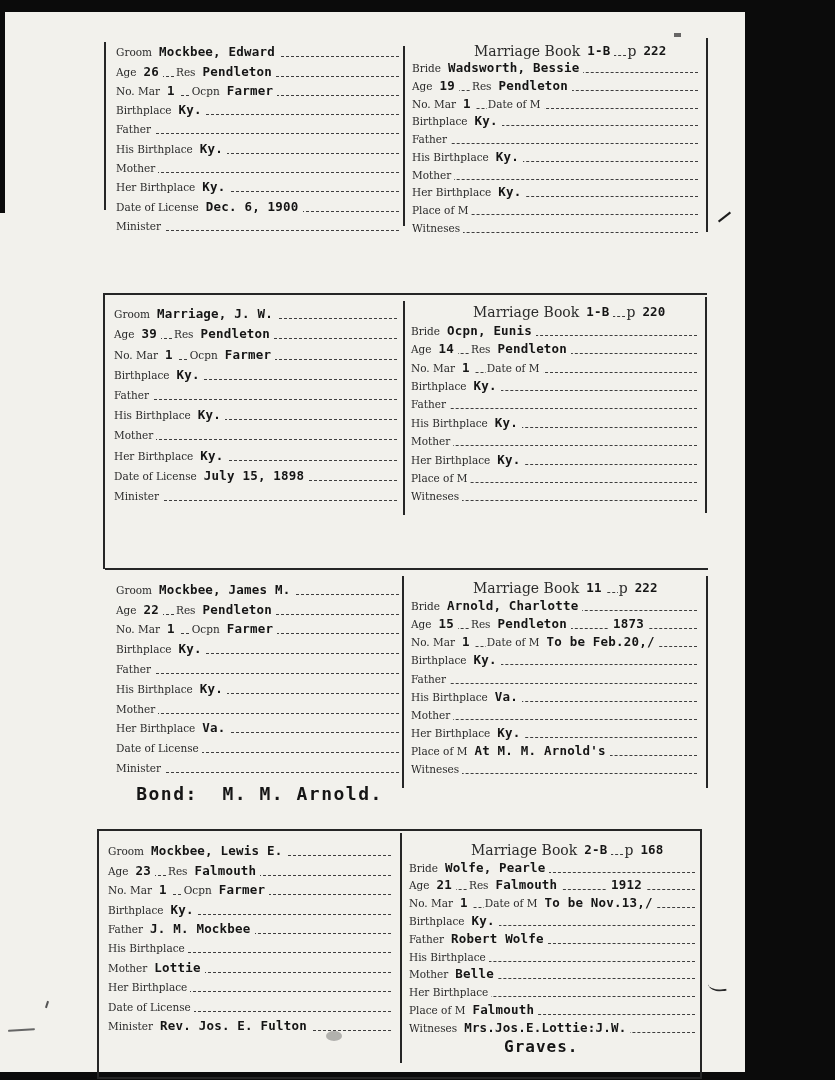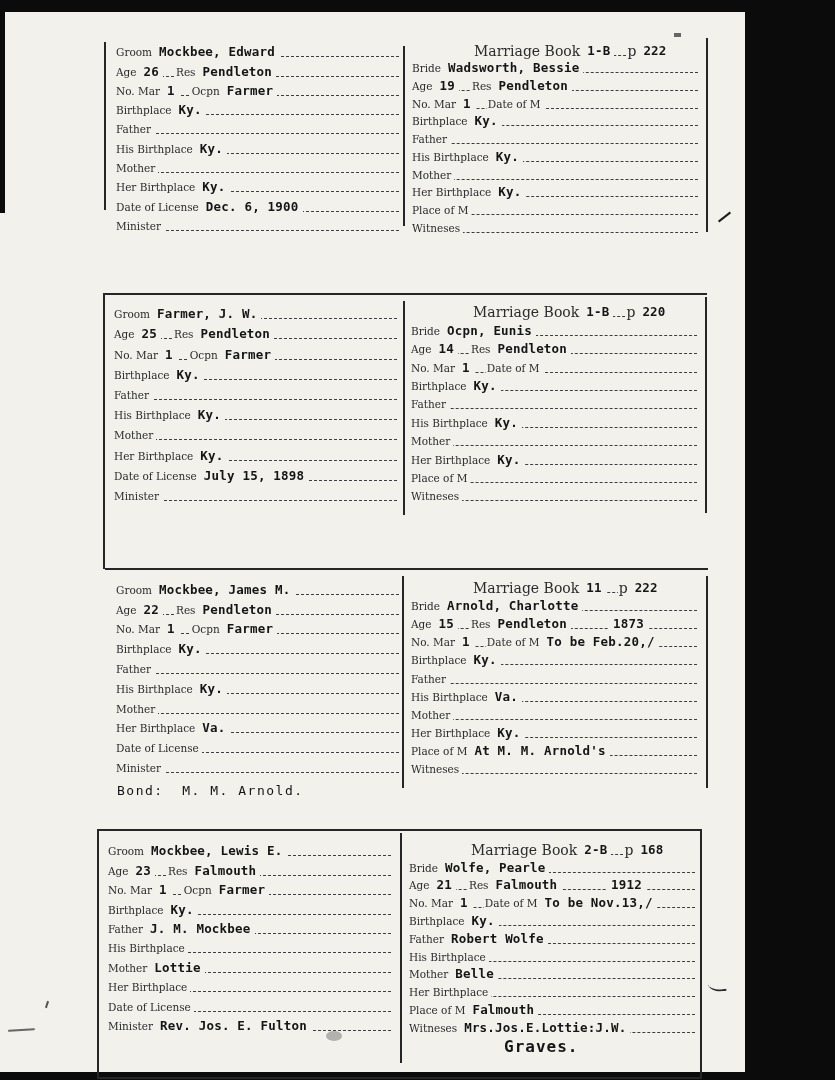--- a/index.html
+++ b/index.html
@@ -63,22 +63,22 @@
   .lbl{position:relative;background:var(--paper);font-size:10.5px;line-height:13px;color:var(--print);
        padding:0 3px 1px 1px;white-space:pre;}
   .val{position:relative;background:var(--paper);font-family:"DejaVu Sans Mono","Liberation Mono",monospace;
        font-weight:700;font-size:12.5px;line-height:14px;color:var(--ink);padding:0 4px;
        margin-bottom:1px;white-space:pre;letter-spacing:0.2px;}
   .seg2{margin-left:12px;}
   .push{margin-left:auto;margin-right:52px;margin-top:24px;}
   .mb{padding-left:62px;}
   .mb .line{left:74px;right:70px;}
   .mb .lbl{font-size:14px;}
-  .note-line{font-family:"DejaVu Sans Mono","Liberation Mono",monospace;font-weight:400;font-size:13px;
-             color:var(--ink);padding:7px 0 0 2px;letter-spacing:1.5px;white-space:pre;}
+  .note-line{font-family:"DejaVu Sans Mono","Liberation Mono",monospace;font-weight:700;font-size:18px;
+             color:var(--ink);padding:7px 0 0 2px;letter-spacing:1.5px;white-space:pre;text-align:center;}
   .extra-line{font-family:"DejaVu Sans Mono","Liberation Mono",monospace;font-weight:700;font-size:16px;
               color:var(--ink);padding:1px 0 0 96px;letter-spacing:1px;white-space:pre;}
 
   .artifact{position:absolute;}
   .a-slash{left:717px;top:216px;width:15px;height:2px;background:#1d1d1d;transform:rotate(-38deg);}
   .a-curve{left:708px;top:978px;width:18px;height:12px;border-bottom:2px solid #2a2a2a;
            border-bottom-left-radius:14px 10px;transform:rotate(-8deg);}
   .a-mark-top{left:674px;top:33px;width:7px;height:4px;background:#444;opacity:.8;}
   .a-speck1{left:46px;top:1001px;width:2px;height:7px;background:#555;transform:rotate(18deg);}
   .a-dash-bl{left:8px;top:1029px;width:27px;height:2px;background:#666;transform:rotate(-4deg);border-radius:1px;}
@@ -209,26 +209,26 @@
 
     <div class="card card2">
       <div class="hl hl-top" style="top:0;"></div>
       <div class="vl vl-left"></div>
       <div class="vl vl-mid"></div>
       <div class="vl vl-right"></div>
       <div class="col col-left">
           <div class="row row-l">
             <div class="line"></div>
             <span class="lbl">Groom</span>
-            <span class="val">Farmer, J. W.</span>
-          </div>
-          <div class="row row-l">
-            <div class="line"></div>
-            <span class="lbl">Age</span>
-            <span class="val">25</span>
+            <span class="val">Marriage, J. W.</span>
+          </div>
+          <div class="row row-l">
+            <div class="line"></div>
+            <span class="lbl">Age</span>
+            <span class="val">39</span>
             <span class="lbl seg2">Res</span>
             <span class="val">Pendleton</span>
           </div>
           <div class="row row-l">
             <div class="line"></div>
             <span class="lbl">No. Mar</span>
             <span class="val">1</span>
             <span class="lbl seg2">Ocpn</span>
             <span class="val">Farmer</span>
           </div>

